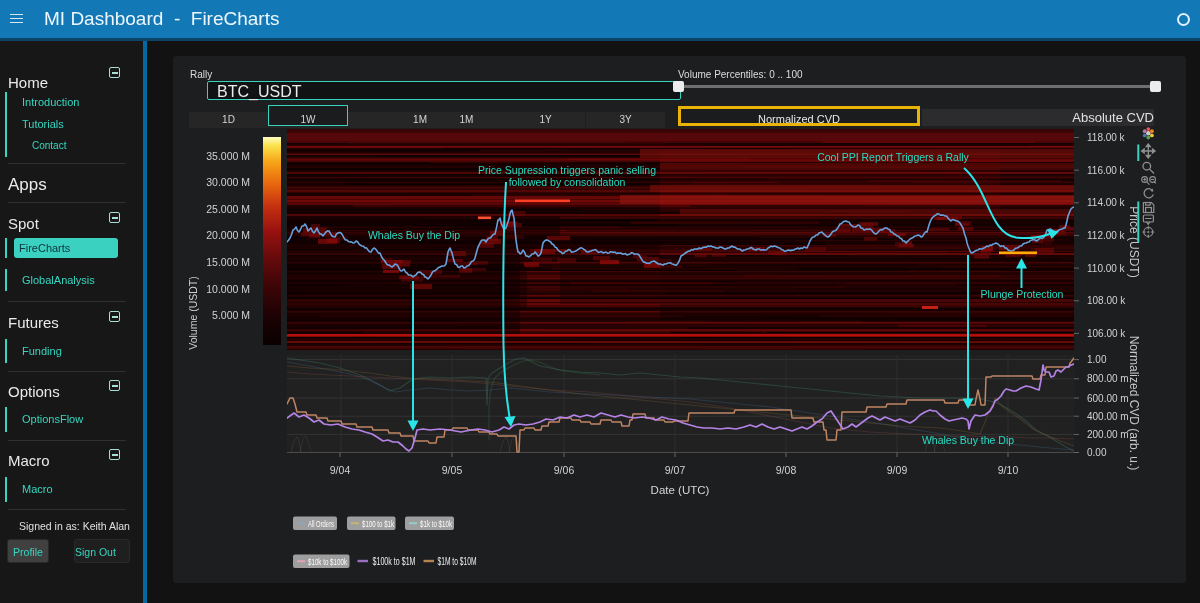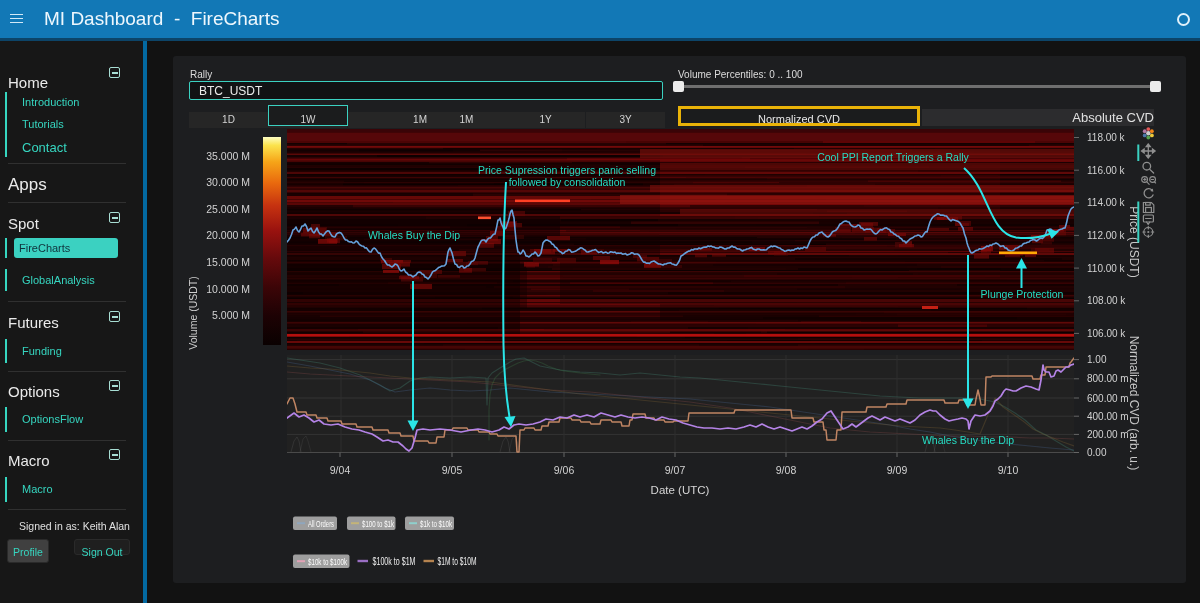--- a/index.html
+++ b/index.html
@@ -16,21 +16,21 @@
 </div>
 
 <div style="position:absolute;left:173px;top:56px;width:1013px;height:527px;background:#1d1e20;border-radius:3px"></div>
 <div style="position:absolute;left:0;top:41px;width:147px;height:562px;background:#171717;border-right:4px solid #0369a1">
 <div style="position:absolute;left:8px;top:33px;font-size:15px;font-weight:500;color:#eaeaea">Home</div>
 <div style="position:absolute;left:109px;top:26px;width:11px;height:11px;border:1px solid #a8ded4;border-radius:2px"></div>
     <div style="position:absolute;left:112px;top:31.2px;width:5.5px;height:1.5px;background:#a8ded4"></div>
 <div style="position:absolute;left:5px;top:51px;width:2px;height:65px;background:#36d6c0"></div>
 <div style="position:absolute;left:22px;top:55px;font-size:11px;color:#36d6c0">Introduction</div>
 <div style="position:absolute;left:22px;top:77px;font-size:11px;color:#36d6c0">Tutorials</div>
-<div style="position:absolute;left:22px;top:99px;font-size:13px;color:#36d6c0">Contact</div>
+<div style="position:absolute;left:32px;top:99px;font-size:10px;color:#36d6c0">Contact</div>
 <div style="position:absolute;left:8px;top:122px;width:118px;height:1px;background:#303030"></div>
 <div style="position:absolute;left:8px;top:134px;font-size:17px;font-weight:500;color:#eaeaea">Apps</div>
 <div style="position:absolute;left:8px;top:161px;width:118px;height:1px;background:#303030"></div>
 <div style="position:absolute;left:8px;top:174px;font-size:15px;font-weight:500;color:#eaeaea">Spot</div>
 <div style="position:absolute;left:109px;top:171px;width:11px;height:11px;border:1px solid #a8ded4;border-radius:2px"></div>
     <div style="position:absolute;left:112px;top:176.2px;width:5.5px;height:1.5px;background:#a8ded4"></div>
 <div style="position:absolute;left:5px;top:197px;width:2px;height:20px;background:#36d6c0"></div>
 <div style="position:absolute;left:14px;top:197px;width:104px;height:19.5px;background:#3bd1c1;border-radius:3px"></div>
 <div style="position:absolute;left:19px;top:201px;font-size:11px;color:#10333c">FireCharts</div>
 <div style="position:absolute;left:5px;top:228px;width:2px;height:22px;background:#36d6c0"></div>
@@ -49,24 +49,24 @@
 <div style="position:absolute;left:22px;top:372px;font-size:11px;color:#36d6c0">OptionsFlow</div>
 <div style="position:absolute;left:8px;top:399px;width:118px;height:1px;background:#303030"></div>
 <div style="position:absolute;left:8px;top:411px;font-size:15px;font-weight:500;color:#eaeaea">Macro</div>
 <div style="position:absolute;left:109px;top:408px;width:11px;height:11px;border:1px solid #a8ded4;border-radius:2px"></div>
     <div style="position:absolute;left:112px;top:413.2px;width:5.5px;height:1.5px;background:#a8ded4"></div>
 <div style="position:absolute;left:5px;top:436px;width:2px;height:25px;background:#36d6c0"></div>
 <div style="position:absolute;left:22px;top:442px;font-size:11px;color:#36d6c0">Macro</div>
 <div style="position:absolute;left:8px;top:468px;width:118px;height:1px;background:#303030"></div>
 <div style="position:absolute;left:19px;top:479px;font-size:10.5px;color:#e0e0e0;white-space:nowrap">Signed in as: Keith Alan</div>
 <div style="position:absolute;left:7px;top:498px;width:42px;height:24px;background:#404040;border:1px solid #2a2a2a;border-radius:3px;font-size:10.5px;color:#36d6c0;text-align:center;line-height:24px">Profile</div>
-<div style="position:absolute;left:74px;top:498px;width:56px;height:16px;background:#1f1f1f;border:1px solid #2a2a2a;border-radius:3px;font-size:10.5px;color:#36d6c0;text-align:center;line-height:24px">Sign Out</div>
+<div style="position:absolute;left:74px;top:498px;width:56px;height:24px;background:#1f1f1f;border:1px solid #2a2a2a;border-radius:3px;font-size:10.5px;color:#36d6c0;line-height:24px">Sign Out</div>
 </div>
 <div style="position:absolute;left:190px;top:69px;font-size:10px;color:#dcdcdc">Rally</div>
-<div style="position:absolute;left:189px;top:81px;width:474px;height:19px;background:#111214;border:1px solid #3bd1c1;border-radius:2px;font-size:12px;color:#ececec;line-height:19px;padding-left:9px">BTC_USDT</div>
+<div style="position:absolute;left:207px;top:81px;width:474px;height:19px;background:#111214;border:1px solid #3bd1c1;border-radius:2px;font-size:16px;color:#ececec;line-height:19px;padding-left:9px">BTC_USDT</div>
 <div style="position:absolute;left:189px;top:112px;width:79px;height:16px;background:#262626;font-size:10px;color:#d4d4d4;text-align:center;line-height:16px">1D</div>
 <div style="position:absolute;left:268px;top:112px;width:79px;height:16px;background:#262626;font-size:10px;color:#d4d4d4;text-align:center;line-height:16px">1W</div>
 <div style="position:absolute;left:348px;top:112px;width:79px;height:16px;background:#262626;font-size:10px;color:#d4d4d4;text-align:right;line-height:16px">1M</div>
 <div style="position:absolute;left:427px;top:112px;width:79px;height:16px;background:#262626;font-size:10px;color:#d4d4d4;text-align:center;line-height:16px">1M</div>
 <div style="position:absolute;left:506px;top:112px;width:79px;height:16px;background:#262626;font-size:10px;color:#d4d4d4;text-align:center;line-height:16px">1Y</div>
 <div style="position:absolute;left:586px;top:112px;width:79px;height:16px;background:#262626;font-size:10px;color:#d4d4d4;text-align:center;line-height:16px">3Y</div>
 <div style="position:absolute;left:268px;top:105px;width:80px;height:21px;background:#1b1c1d;border:1px solid #3bd1c1;font-size:10px;color:#d4d4d4;text-align:center;line-height:16px;padding-top:6px">1W</div>
 <div style="position:absolute;left:678px;top:69px;font-size:10px;color:#dcdcdc">Volume Percentiles: 0 .. 100</div>
 <div style="position:absolute;left:678px;top:85px;width:478px;height:3px;background:#6f6f6f;border-radius:2px"></div>
 <div style="position:absolute;left:673px;top:80.5px;width:11px;height:11px;background:#ececec;border-radius:2px"></div>

